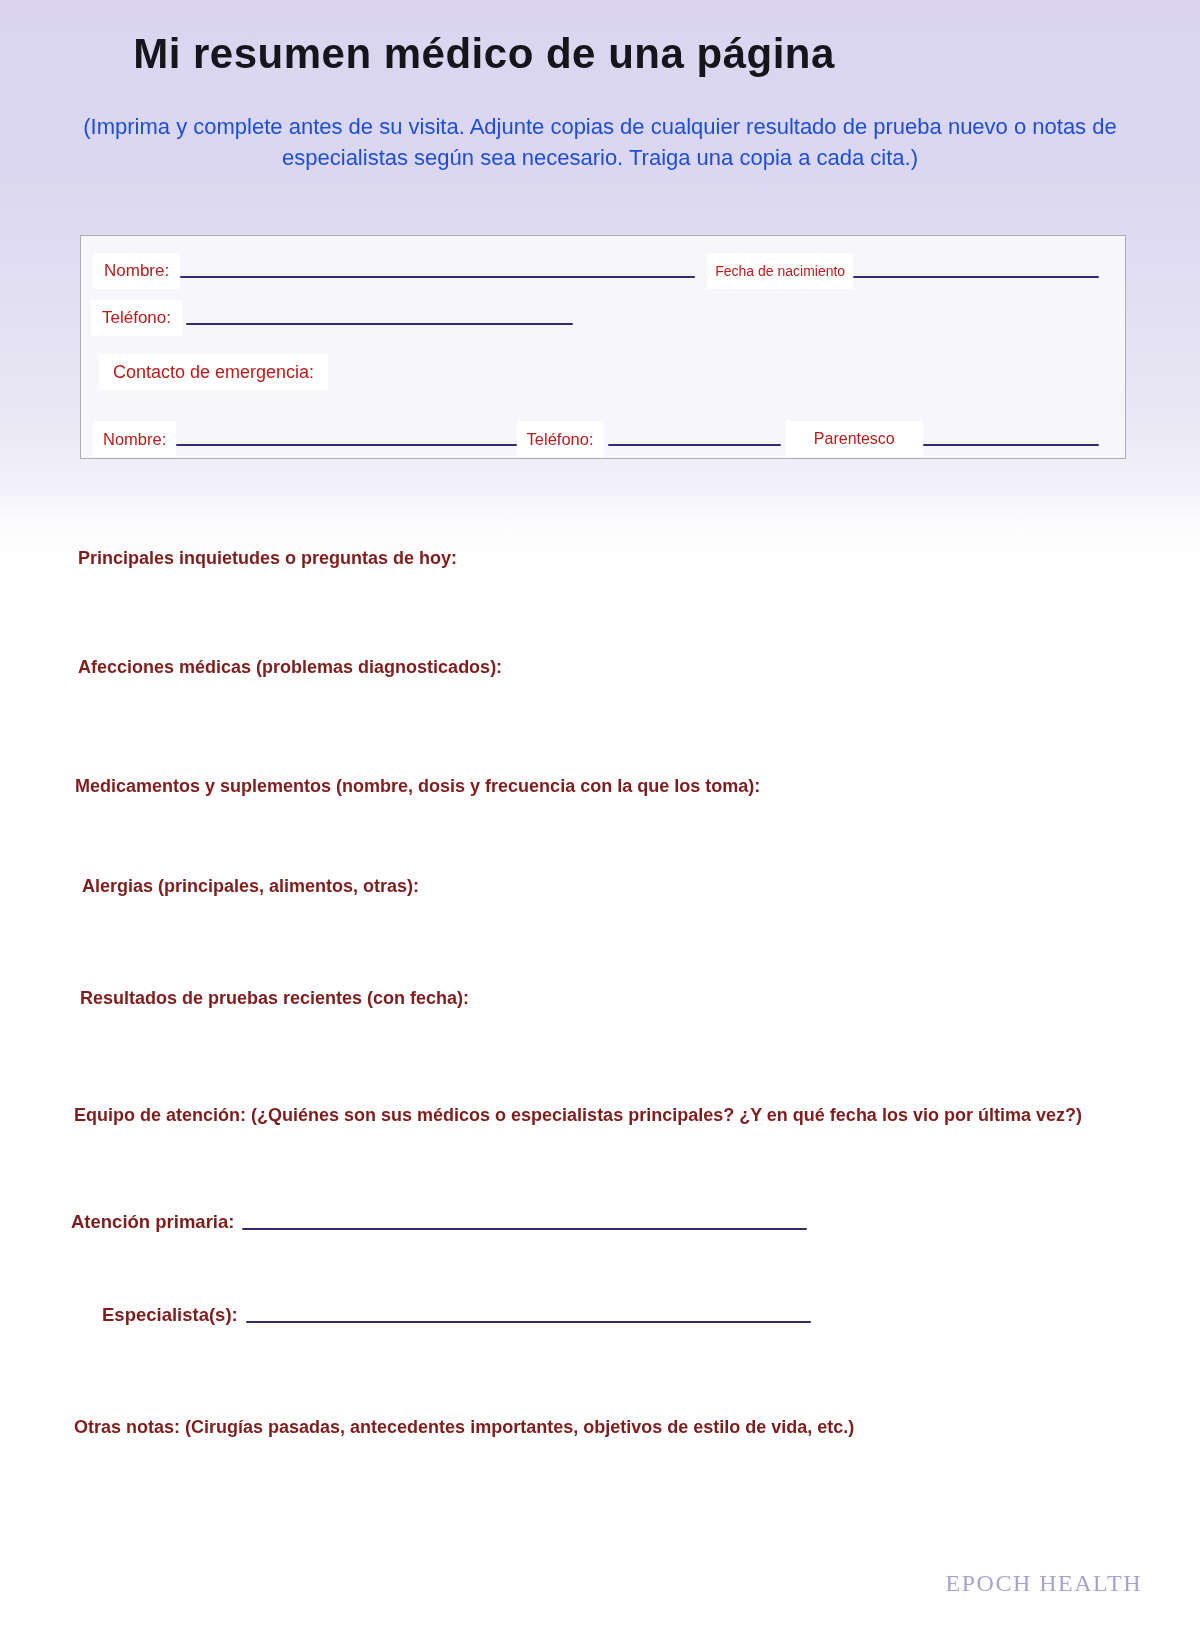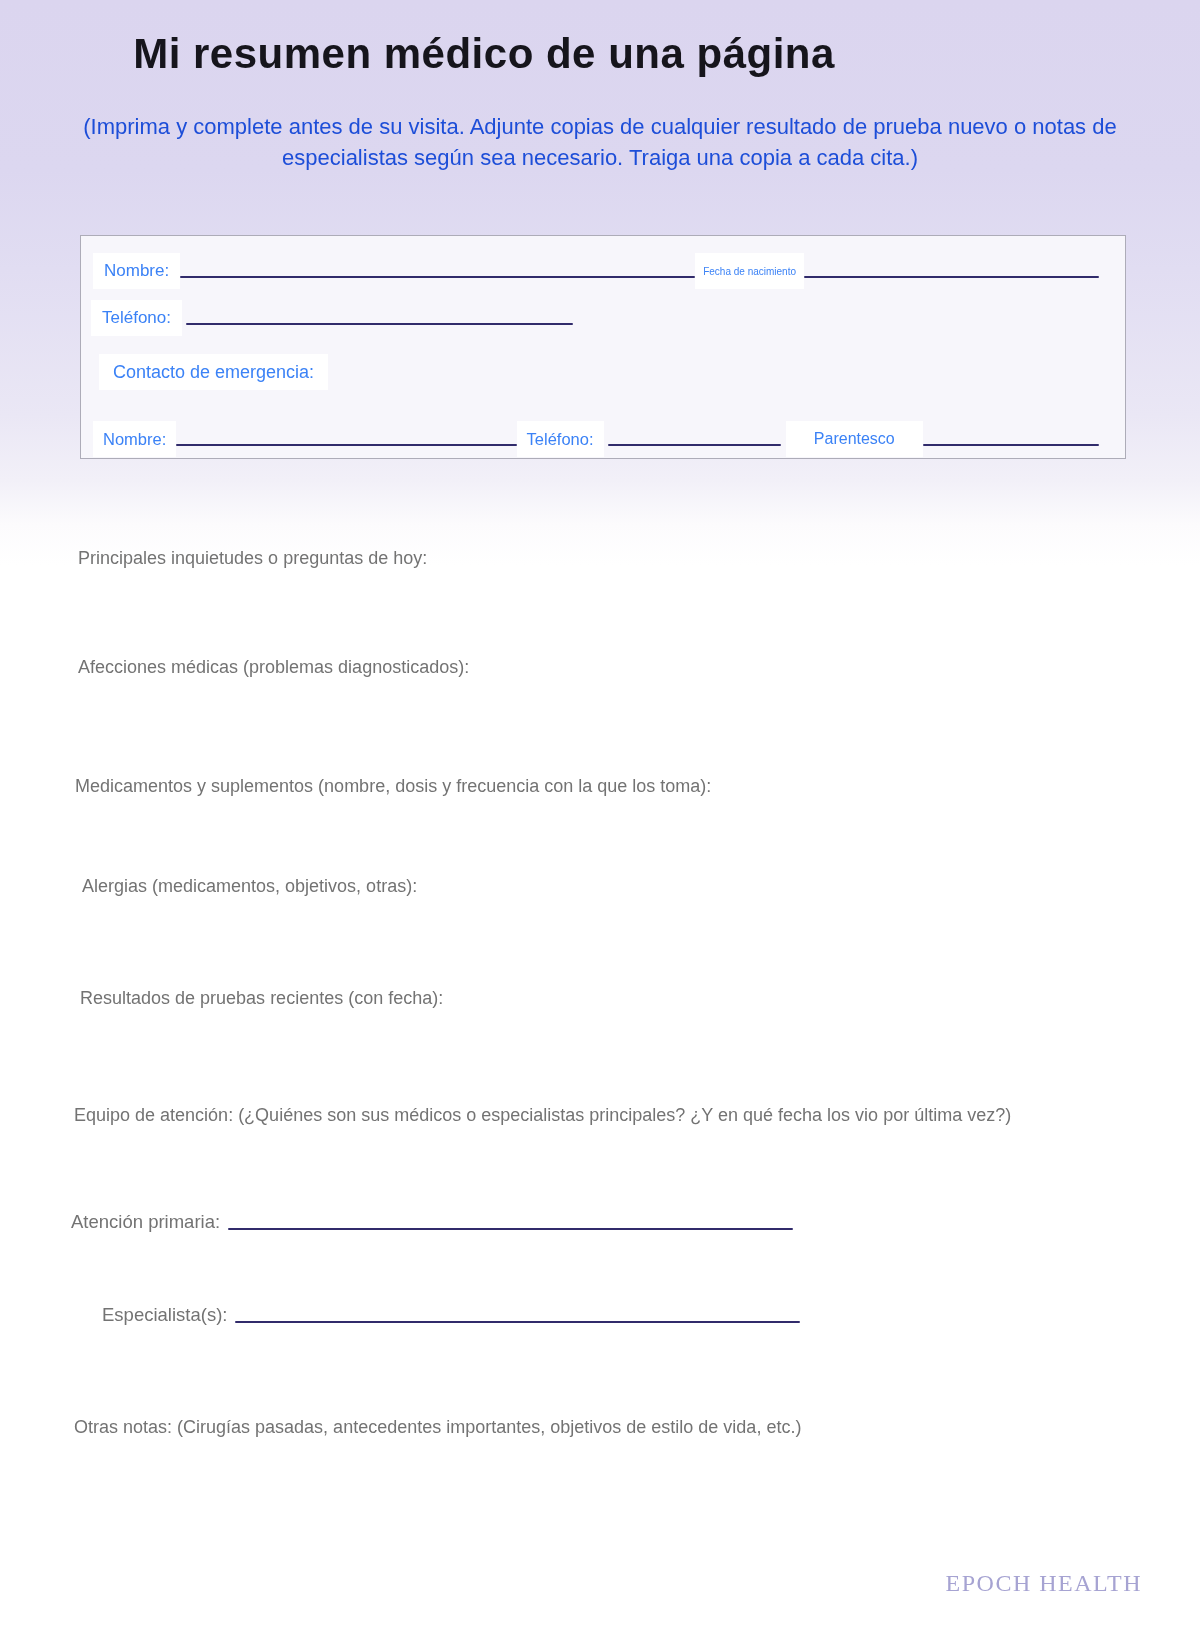--- a/index.html
+++ b/index.html
@@ -40,33 +40,33 @@
     box-sizing:border-box;
   }
   .cb-row{
     position:absolute;left:12px;right:26px;height:38px;
     display:flex;align-items:flex-end;
   }
   .patch{
     background:#ffffff;
     display:flex;align-items:center;
     padding:8px 11px;
-    font-size:17px;color:#3b82f6;
+    font-size:17px;color:#b91c1c;
     white-space:nowrap;
     box-sizing:border-box;
     height:36px;
   }
-  .patch.small{font-size:10px;padding:8px 8px;}
+  .patch.small{font-size:14px;padding:8px 8px;margin-left:12px;}
   .fill-line{
     height:2px;background:var(--line);border-radius:2px;
     align-self:flex-end;margin-bottom:11px;
   }
   .section{
-    position:absolute;font-size:18px;line-height:22px;color:#737373;
-    white-space:nowrap;display:flex;align-items:flex-end;
+    position:absolute;font-size:18px;line-height:22px;color:#7f1d1d;
+    white-space:nowrap;display:flex;align-items:flex-end;font-weight:bold;
   }
   .section .fill-line{margin-bottom:3px;margin-left:8px;}
   .brand{
     position:absolute;top:1570px;right:58px;
     font-family:"Liberation Serif","DejaVu Serif",serif;
     font-size:24px;letter-spacing:1.5px;color:var(--brand);
   }
 </style>
 </head>
 <body>
@@ -109,21 +109,21 @@
 
 <div class="section" style="left:78px;top:656px;align-items:flex-end;">
   <span>Afecciones médicas (problemas diagnosticados):</span>
 </div>
 
 <div class="section" style="left:75px;top:775px;align-items:center;">
   <span>Medicamentos y suplementos (nombre, dosis y frecuencia con la que los toma):</span>
 </div>
 
 <div class="section" style="left:82px;top:875px;">
-  <span>Alergias (medicamentos, objetivos, otras):</span>
+  <span>Alergias (principales, alimentos, otras):</span>
 </div>
 
 <div class="section" style="left:80px;top:987px;">
   <span>Resultados de pruebas recientes (con fecha):</span>
 </div>
 
 <div class="section" style="left:74px;top:1104px;justify-content:flex-end;">
   <span>Equipo de atención: (¿Quiénes son sus médicos o especialistas principales? ¿Y en qué fecha los vio por última vez?)</span>
 </div>
 

